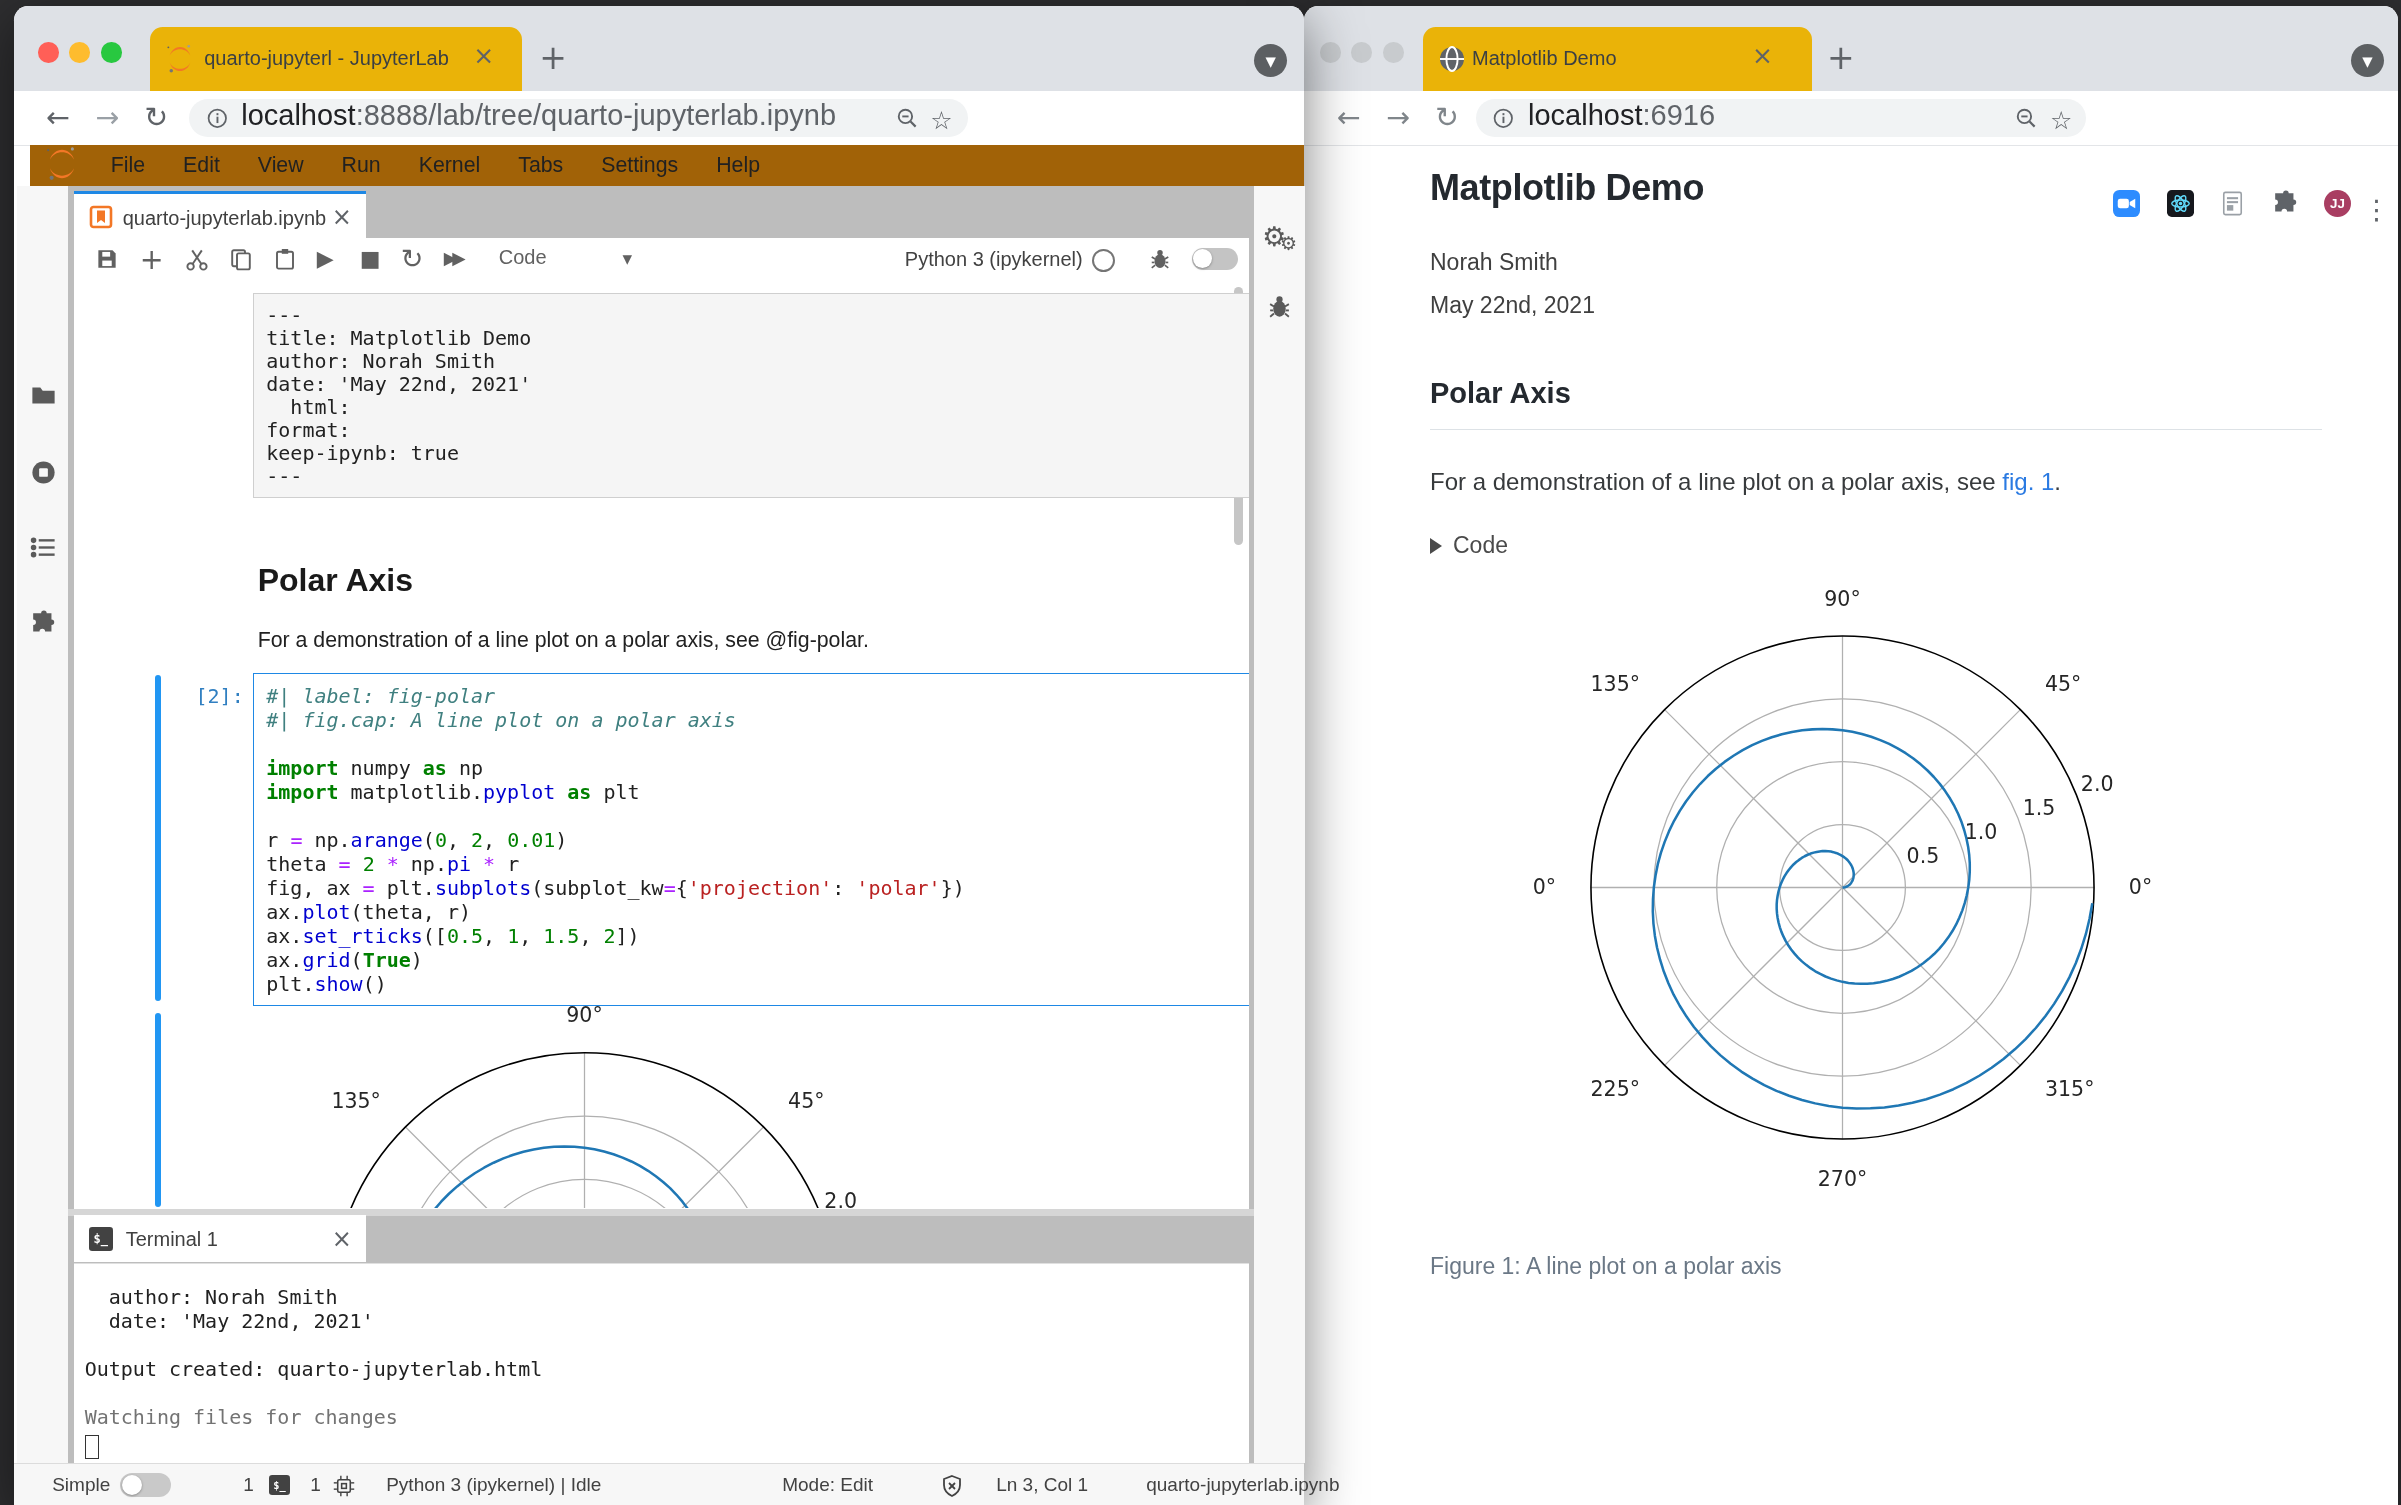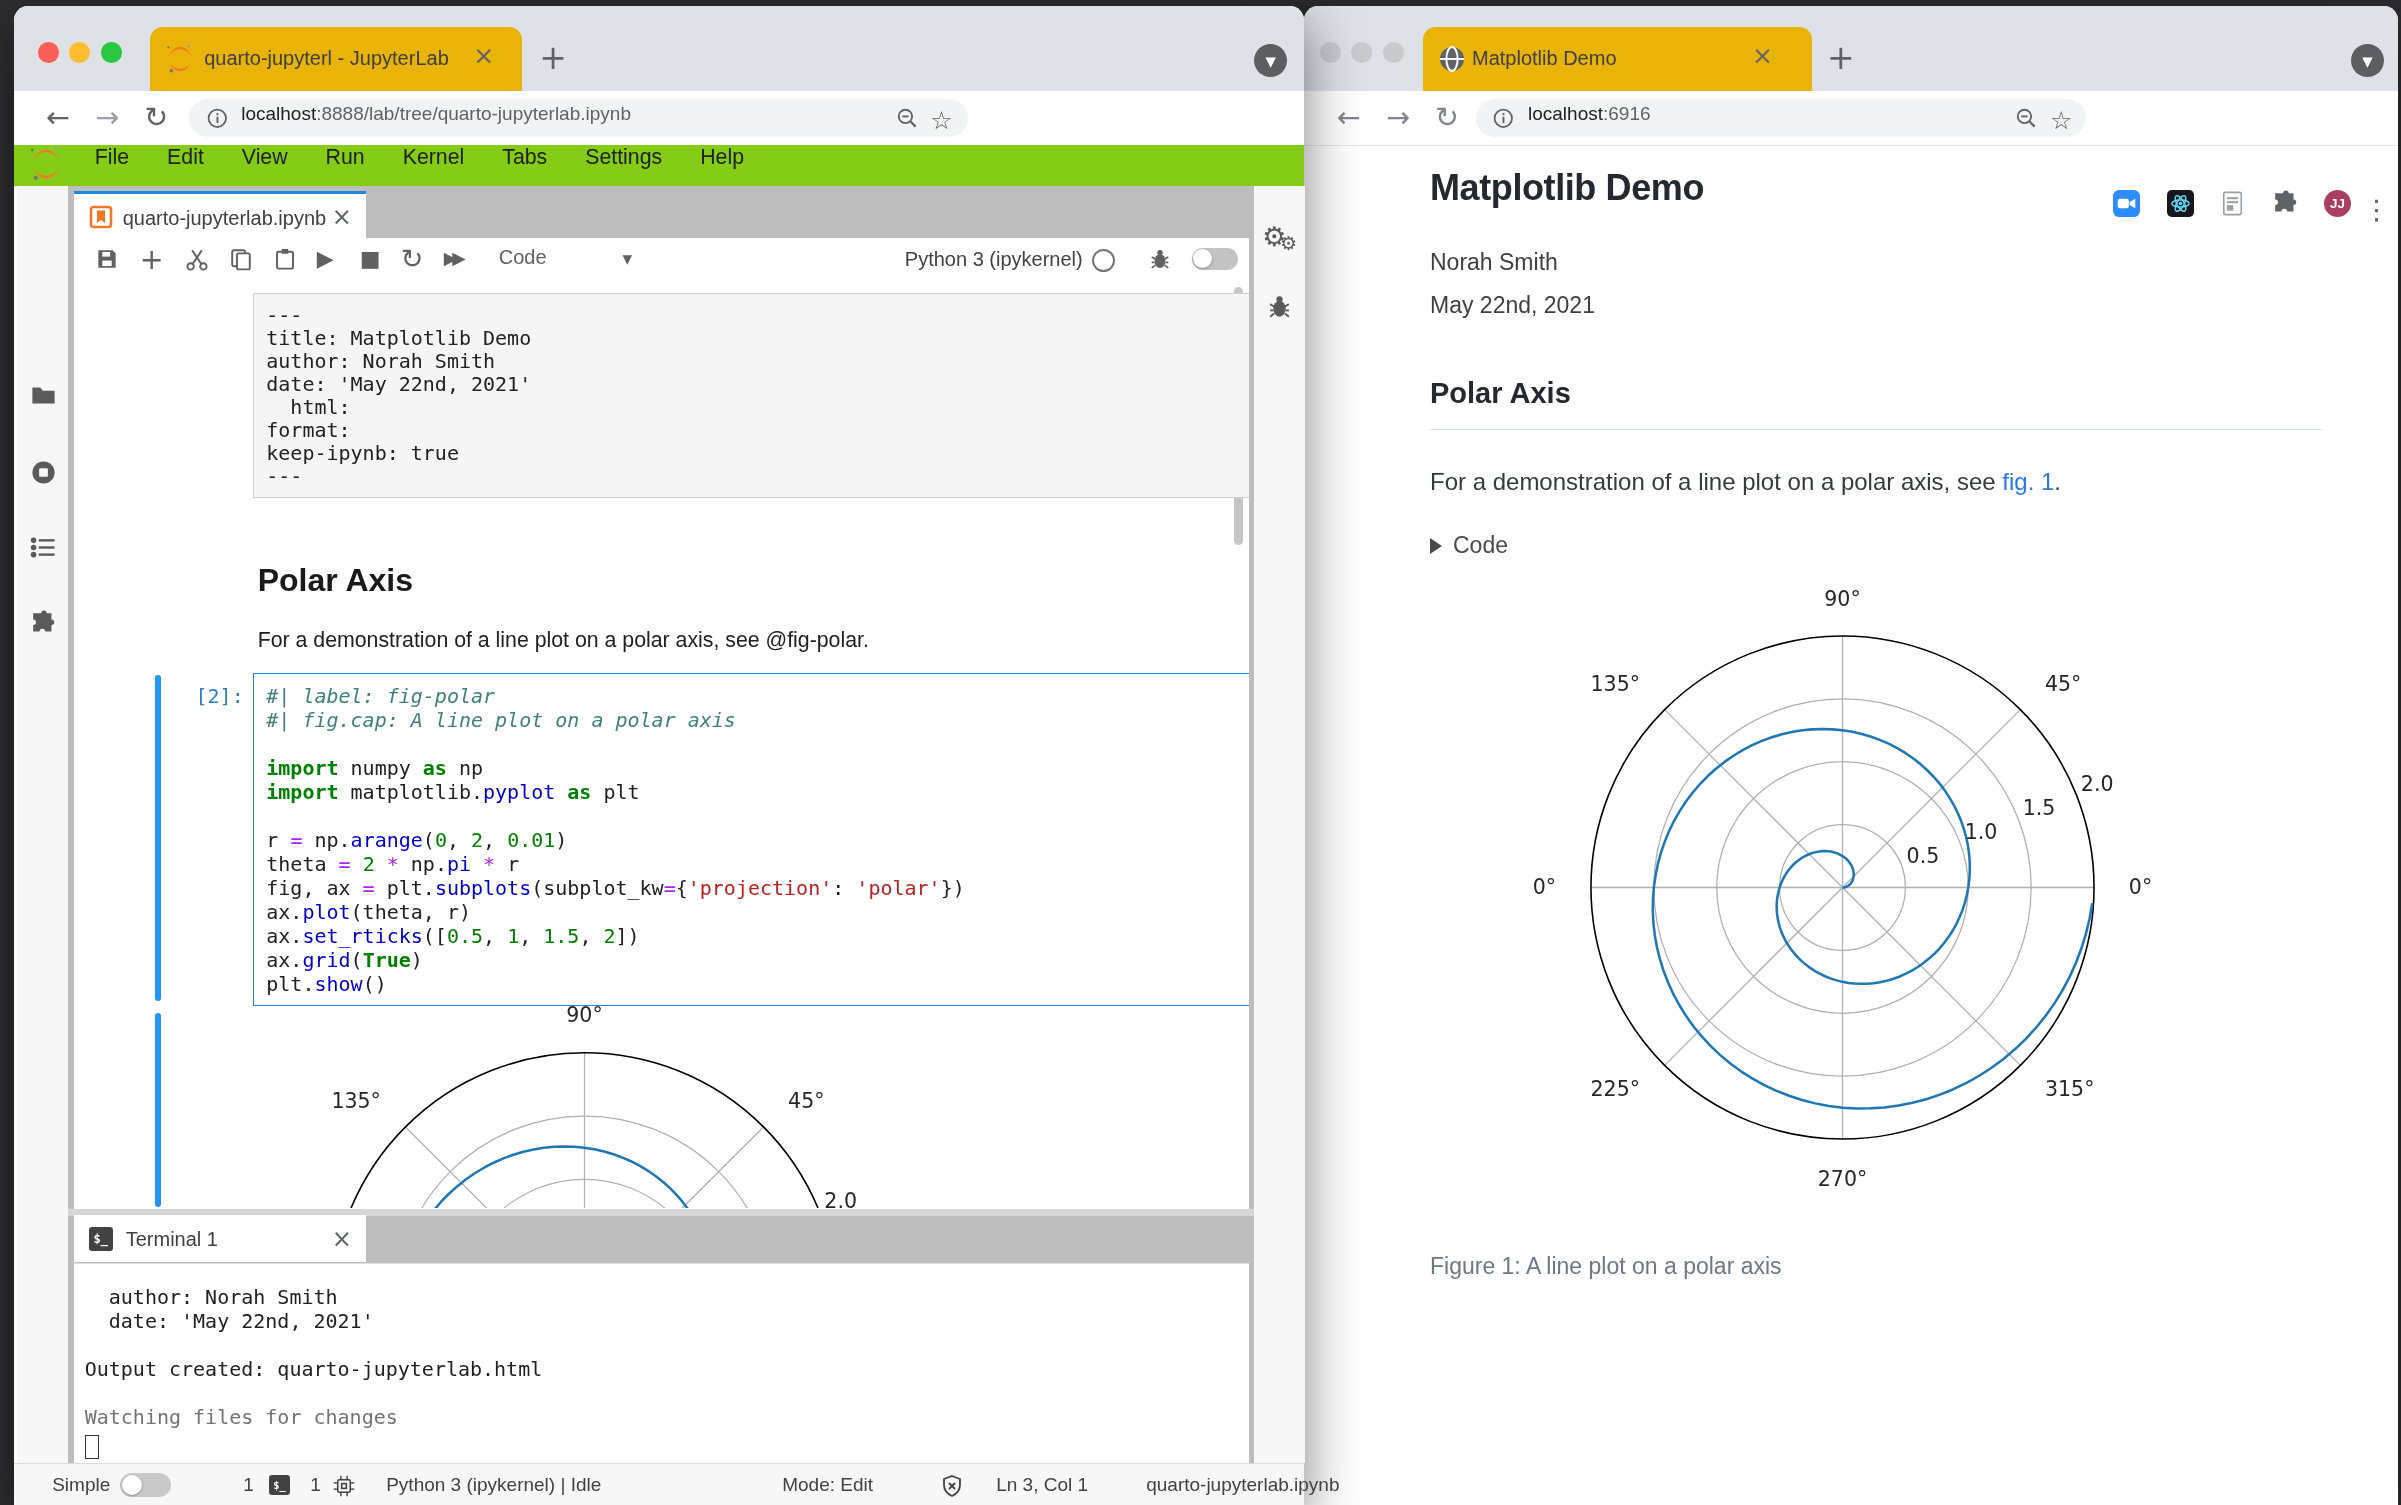--- a/index.html
+++ b/index.html
@@ -8,30 +8,30 @@
   .abs{position:absolute}
   .win{position:absolute;top:6.3px;height:1499px;background:#fff;border-radius:14.2px 14.2px 0 0;
        box-shadow:0 14.2px 55px rgba(0,0,0,.5)}
   .tabstrip{position:absolute;left:0;right:0;top:0;height:85px;background:#dee1e6;border-radius:14.2px 14.2px 0 0}
   .tl{position:absolute;width:20.6px;height:20.6px;border-radius:50%;top:36px}
   .ctab{position:absolute;top:20.6px;height:65px;background:#eab308;border-radius:12.6px 12.6px 0 0}
   .ctab-label{position:absolute;font-size:20px;color:#3c4043;white-space:nowrap;top:20.6px}
   .g{display:flex;align-items:center;justify-content:center;color:#5f6368;font-family:"DejaVu Sans",sans-serif}
   .btoolbar{position:absolute;left:0;right:0;top:85px;height:54px;background:#fff;border-bottom:0.8px solid #e3e5e8}
   .pill{position:absolute;top:8px;height:38px;background:#f1f3f4;border-radius:19px}
-  .urltext{position:absolute;top:0;height:30px;display:flex;align-items:center;font-size:19px;white-space:nowrap}
+  .urltext{position:absolute;top:0;height:30px;display:flex;align-items:flex-start;font-size:29px;white-space:nowrap}
   .urlhost{color:#202124}.urlrest{color:#5f6368}
   .extbox{position:absolute;top:99px;width:27px;height:27px}
   .avatar{border-radius:50%;background:#a93e62;color:#fff;font-size:13.4px;font-weight:bold;
           display:flex;align-items:center;justify-content:center}
   .searchcirc{position:absolute;width:33px;height:33px;border-radius:50%;background:#5c5f62;
           display:flex;align-items:center;justify-content:center;color:#fff}
   
-  .jl-menubar{position:absolute;left:0;right:0;height:41px;background:#84cc16;border-bottom:0.8px solid #e0e0e0;
-          display:flex;align-items:flex-start}
+  .jl-menubar{position:absolute;left:16px;right:0;height:41px;background:#a16207;border-bottom:0.8px solid #e0e0e0;
+          display:flex;align-items:center}
   .jl-menu-item{font-size:21.3px;color:#212121;padding:0 19px}
   .sidebar{position:absolute;background:#f7f7f7}
   .dock{position:absolute;background:#bdbdbd}
   .jl-tab{position:absolute;height:47px;background:#fff;display:flex;align-items:center}
   .jl-tab .lbl{font-size:20px;color:#404040;white-space:nowrap}
   .jl-toolbar{position:absolute;background:#fff;border-bottom:0.8px solid #e0e0e0}
   .tbico{position:absolute;color:#616161;font-family:"DejaVu Sans",sans-serif;display:flex;align-items:center;justify-content:center}
   .yaml-cell{position:absolute;background:#f5f5f5;border:0.8px solid #cfcfcf;padding:9.5px 12.6px}
   .yline{white-space:pre;font:20px/23px "DejaVu Sans Mono",monospace;color:#212121}
   .code-cell{position:absolute;background:#fff;border:1.6px solid #1e88e5;padding:9.5px 12.6px}

